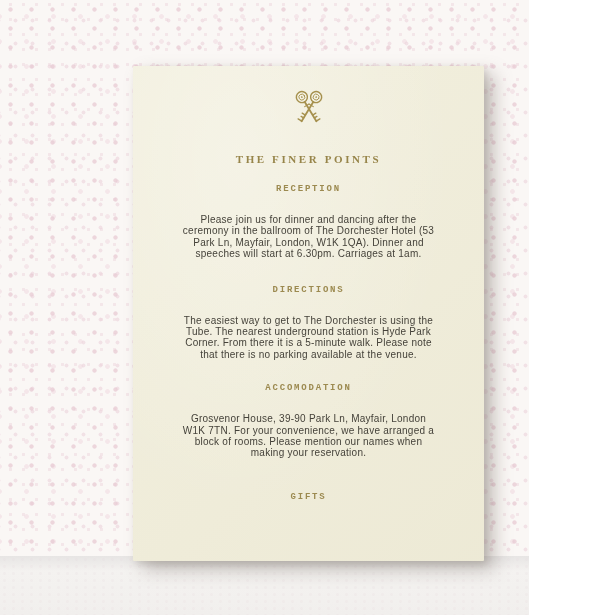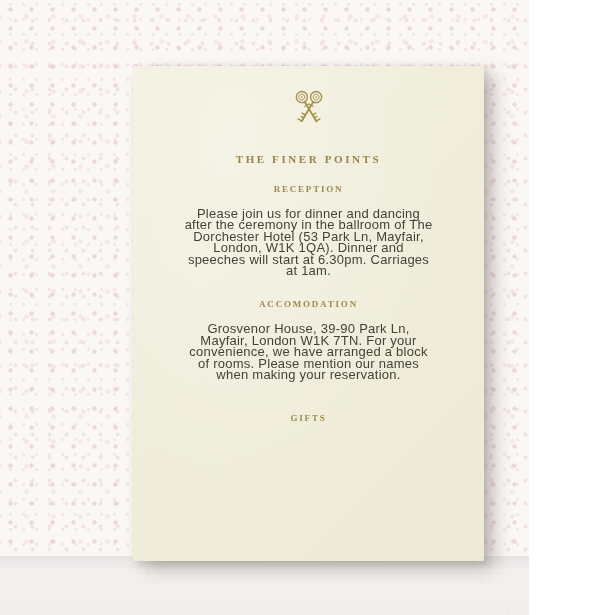--- a/index.html
+++ b/index.html
@@ -41,34 +41,34 @@
   .keys{display:block;margin:0 auto;}
   .card-title{
     margin-top:24px;
     font-family:"Liberation Serif", serif;
     font-size:11px;
     letter-spacing:2.6px;
     color:#97854a;
     font-weight:bold;
   }
   .section-heading{
-    font-family:Liberation Serif, serif;
+    font-family:Liberation Mono, monospace;
     font-size:9px;
     letter-spacing:1.8px;
     color:#9c8a50;
     font-weight:bold;
   }
   .sec-reception .section-heading{margin-top:19px;}
   .sec-directions .section-heading{margin-top:25px;}
   .sec-accomodation .section-heading{margin-top:23px;}
   .sec-gifts .section-heading{margin-top:33px;}
   .section-body{
-    margin:14px auto 0 auto;
+    margin:20px auto 0 auto;
     width:252px;
-    font-size:13px;
+    font-size:10px;
     line-height:11.4px;
     letter-spacing:.25px;
     color:#45423a;
   }
   .sec-gifts .section-body{margin-top:13px;}
   .website{
     margin-top:13px;
     font-size:7.8px;
     letter-spacing:.35px;
     color:#45423a;
@@ -106,20 +106,24 @@
       </g>
     </svg>
 
     <div class="card-title">THE FINER POINTS</div>
 
     <div class="section sec-reception">
       <div class="section-heading">RECEPTION</div>
       <div class="section-body">Please join us for dinner and dancing after the ceremony in the ballroom of The Dorchester Hotel (53 Park Ln, Mayfair, London, W1K 1QA). Dinner and speeches will start at 6.30pm. Carriages at 1am.</div>
     </div>
 
+    <div class="section sec-directions">
+      <div class="section-heading">DIRECTIONS</div>
+      <div class="section-body">The easiest way to get to The Dorchester is using the Tube. The nearest underground station is Hyde Park Corner. From there it is a 5-minute walk. Please note that there is no parking available at the venue.</div>
+    </div>
 
     <div class="section sec-accomodation">
       <div class="section-heading">ACCOMODATION</div>
       <div class="section-body">Grosvenor House, 39-90 Park Ln, Mayfair, London W1K 7TN. For your convenience, we have arranged a block of rooms. Please mention our names when making your reservation.</div>
     </div>
 
     <div class="section sec-gifts">
       <div class="section-heading">GIFTS</div>
     </div>
 

